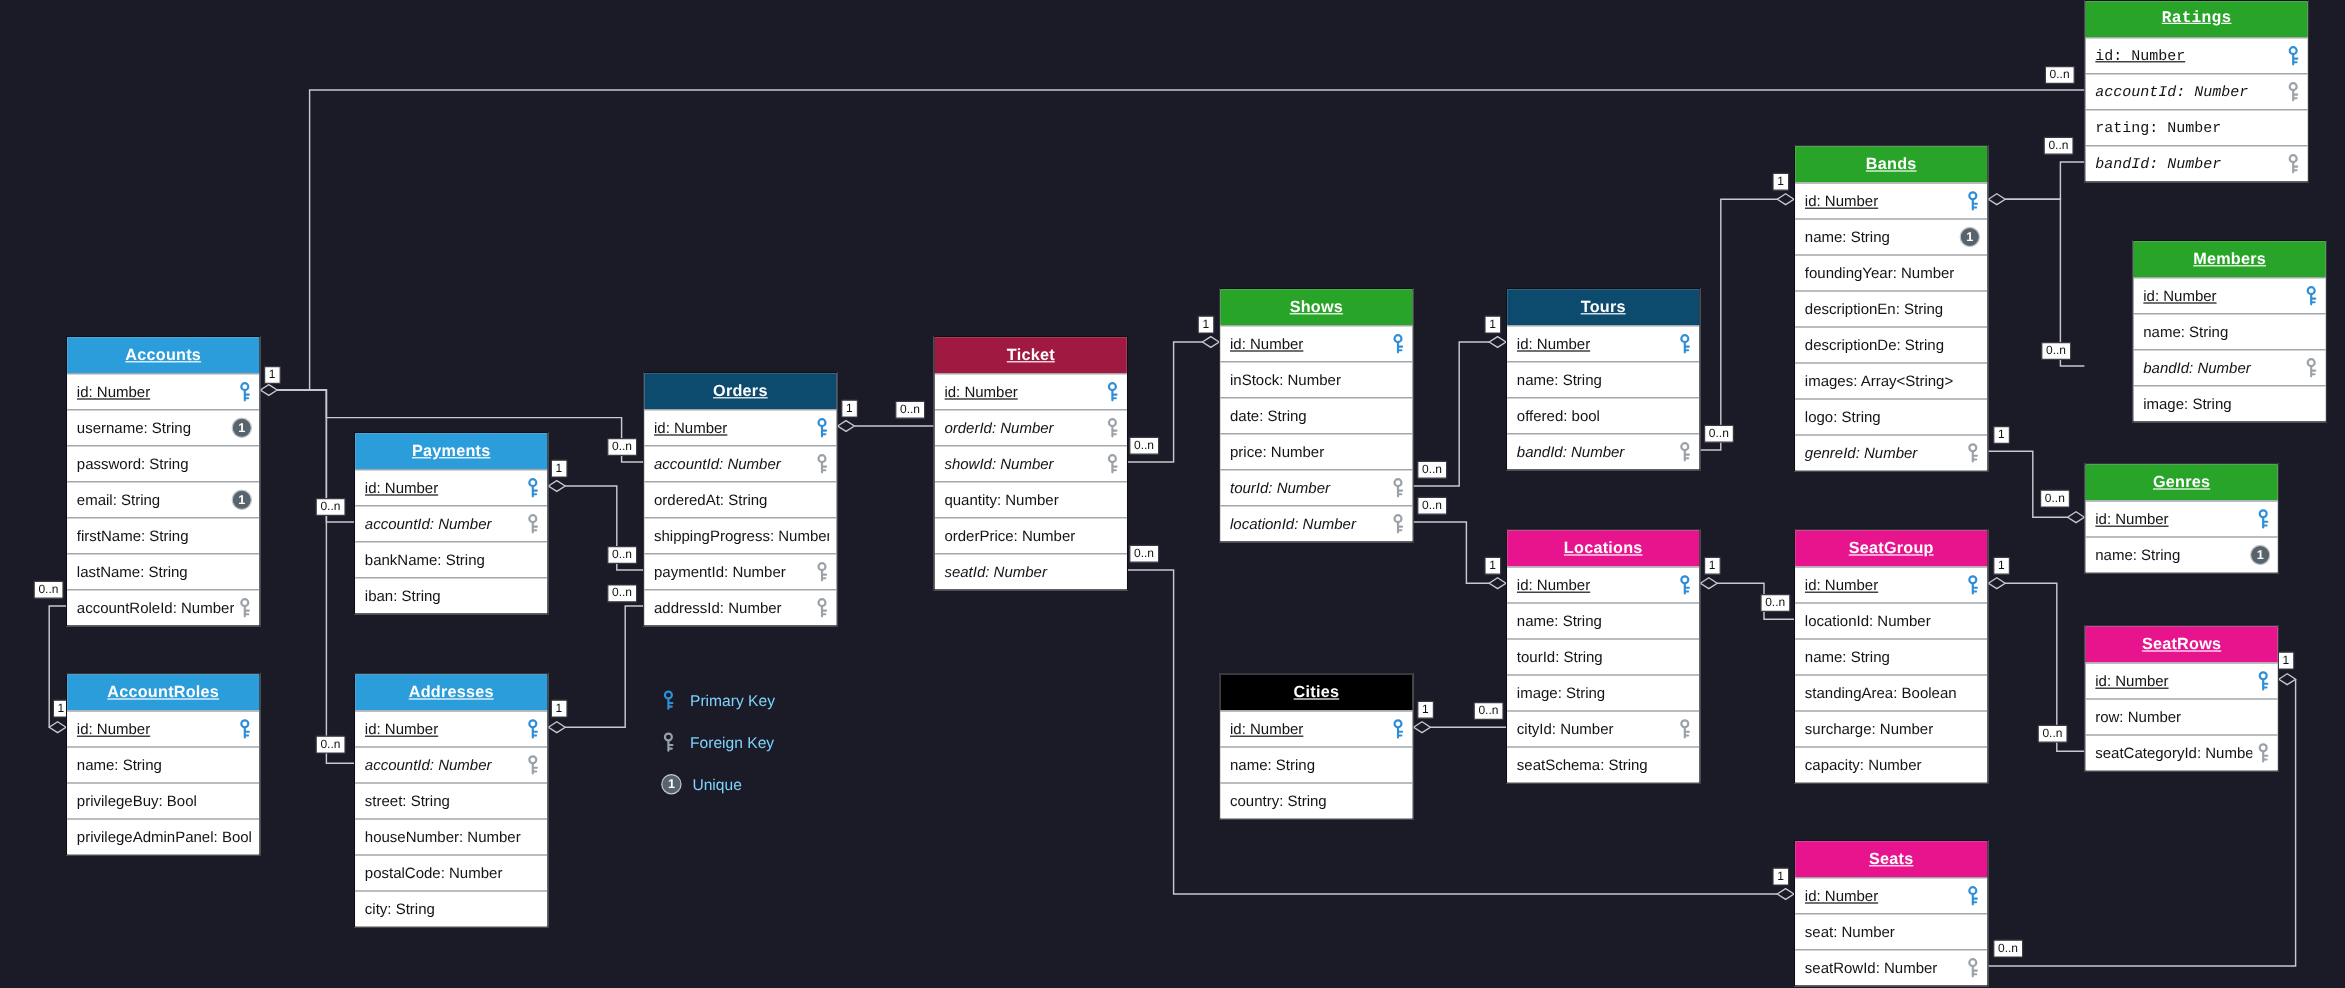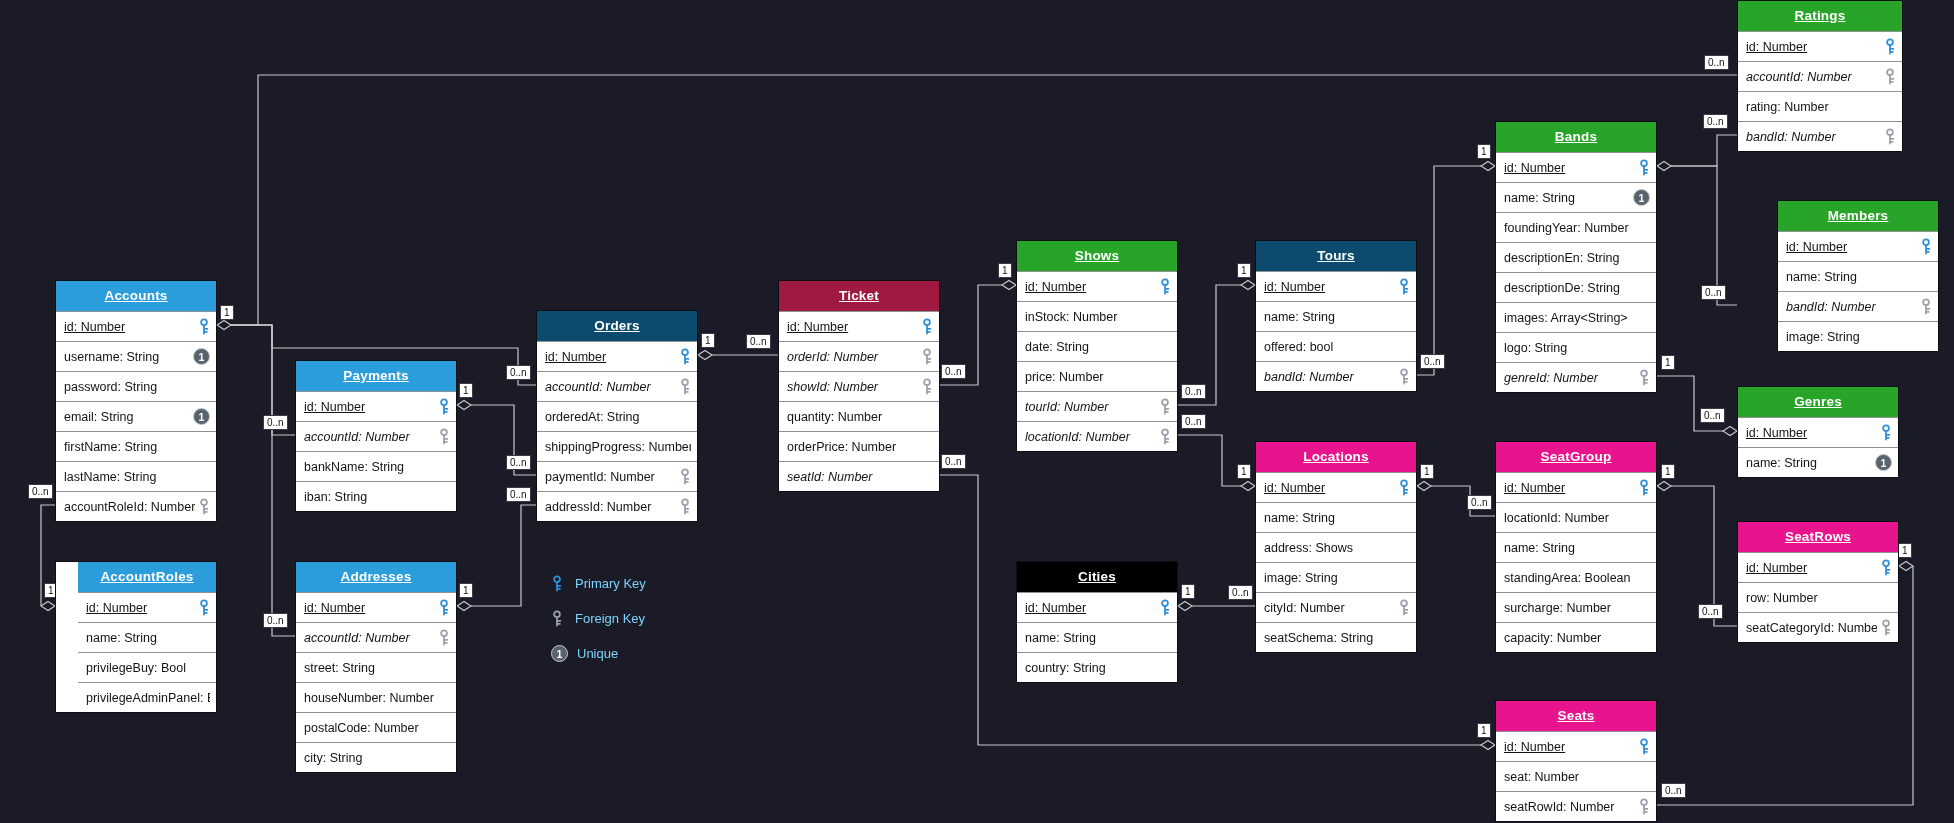--- a/index.html
+++ b/index.html
@@ -160,21 +160,21 @@
       <div class="er-row">
         <span class="er-field">accountRoleId: Number</span>
         <span class="key-wrap">
           <svg width="12" height="17" viewBox="0 0 12 17">
             <circle cx="6" cy="4.2" r="2.9" fill="none" stroke="#9aa1a8" stroke-width="1.8"></circle>
             <path d="M6 7.1 L6 15.6 M6 10.8 L9.4 10.8 M6 13.9 L8.8 13.9" fill="none" stroke="#9aa1a8" stroke-width="1.8" stroke-linecap="round"></path>
           </svg>
         </span>
       </div>
     </div>
-    <div class="er-table" style="left: 55px; top: 561px; width: 162px; padding-left: 22px;">
+    <div class="er-table" style="left: 55px; top: 561px; width: 162px;">
       <div class="er-header" style="background: rgb(43, 157, 219);">AccountRoles</div>
       <div class="er-row">
         <span class="er-field pk">id: Number</span>
         <span class="key-wrap">
           <svg width="12" height="17" viewBox="0 0 12 17">
             <circle cx="6" cy="4.2" r="2.9" fill="none" stroke="#2e8fd9" stroke-width="1.8"></circle>
             <path d="M6 7.1 L6 15.6 M6 10.8 L9.4 10.8 M6 13.9 L8.8 13.9" fill="none" stroke="#2e8fd9" stroke-width="1.8" stroke-linecap="round"></path>
           </svg>
         </span>
       </div>
@@ -431,21 +431,21 @@
       <div class="er-row">
         <span class="er-field italic">genreId: Number</span>
         <span class="key-wrap">
           <svg width="12" height="17" viewBox="0 0 12 17">
             <circle cx="6" cy="4.2" r="2.9" fill="none" stroke="#9aa1a8" stroke-width="1.8"></circle>
             <path d="M6 7.1 L6 15.6 M6 10.8 L9.4 10.8 M6 13.9 L8.8 13.9" fill="none" stroke="#9aa1a8" stroke-width="1.8" stroke-linecap="round"></path>
           </svg>
         </span>
       </div>
     </div>
-    <div class="er-table" style="left: 1737px; top: 0px; width: 166px;">
+    <div class="er-table" style="left: 1737px; top: 0px; width: 187px; font-family: Liberation Mono, monospace;">
       <div class="er-header" style="background: rgb(40, 164, 40);">Ratings</div>
       <div class="er-row">
         <span class="er-field pk">id: Number</span>
         <span class="key-wrap">
           <svg width="12" height="17" viewBox="0 0 12 17">
             <circle cx="6" cy="4.2" r="2.9" fill="none" stroke="#2e8fd9" stroke-width="1.8"></circle>
             <path d="M6 7.1 L6 15.6 M6 10.8 L9.4 10.8 M6 13.9 L8.8 13.9" fill="none" stroke="#2e8fd9" stroke-width="1.8" stroke-linecap="round"></path>
           </svg>
         </span>
       </div>
@@ -522,21 +522,21 @@
           <svg width="12" height="17" viewBox="0 0 12 17">
             <circle cx="6" cy="4.2" r="2.9" fill="none" stroke="#2e8fd9" stroke-width="1.8"></circle>
             <path d="M6 7.1 L6 15.6 M6 10.8 L9.4 10.8 M6 13.9 L8.8 13.9" fill="none" stroke="#2e8fd9" stroke-width="1.8" stroke-linecap="round"></path>
           </svg>
         </span>
       </div>
       <div class="er-row">
         <span class="er-field">name: String</span>
       </div>
       <div class="er-row">
-        <span class="er-field">address: Shows</span>
+        <span class="er-field">tourId: String</span>
       </div>
       <div class="er-row">
         <span class="er-field">image: String</span>
       </div>
       <div class="er-row">
         <span class="er-field">cityId: Number</span>
         <span class="key-wrap">
           <svg width="12" height="17" viewBox="0 0 12 17">
             <circle cx="6" cy="4.2" r="2.9" fill="none" stroke="#9aa1a8" stroke-width="1.8"></circle>
             <path d="M6 7.1 L6 15.6 M6 10.8 L9.4 10.8 M6 13.9 L8.8 13.9" fill="none" stroke="#9aa1a8" stroke-width="1.8" stroke-linecap="round"></path>

